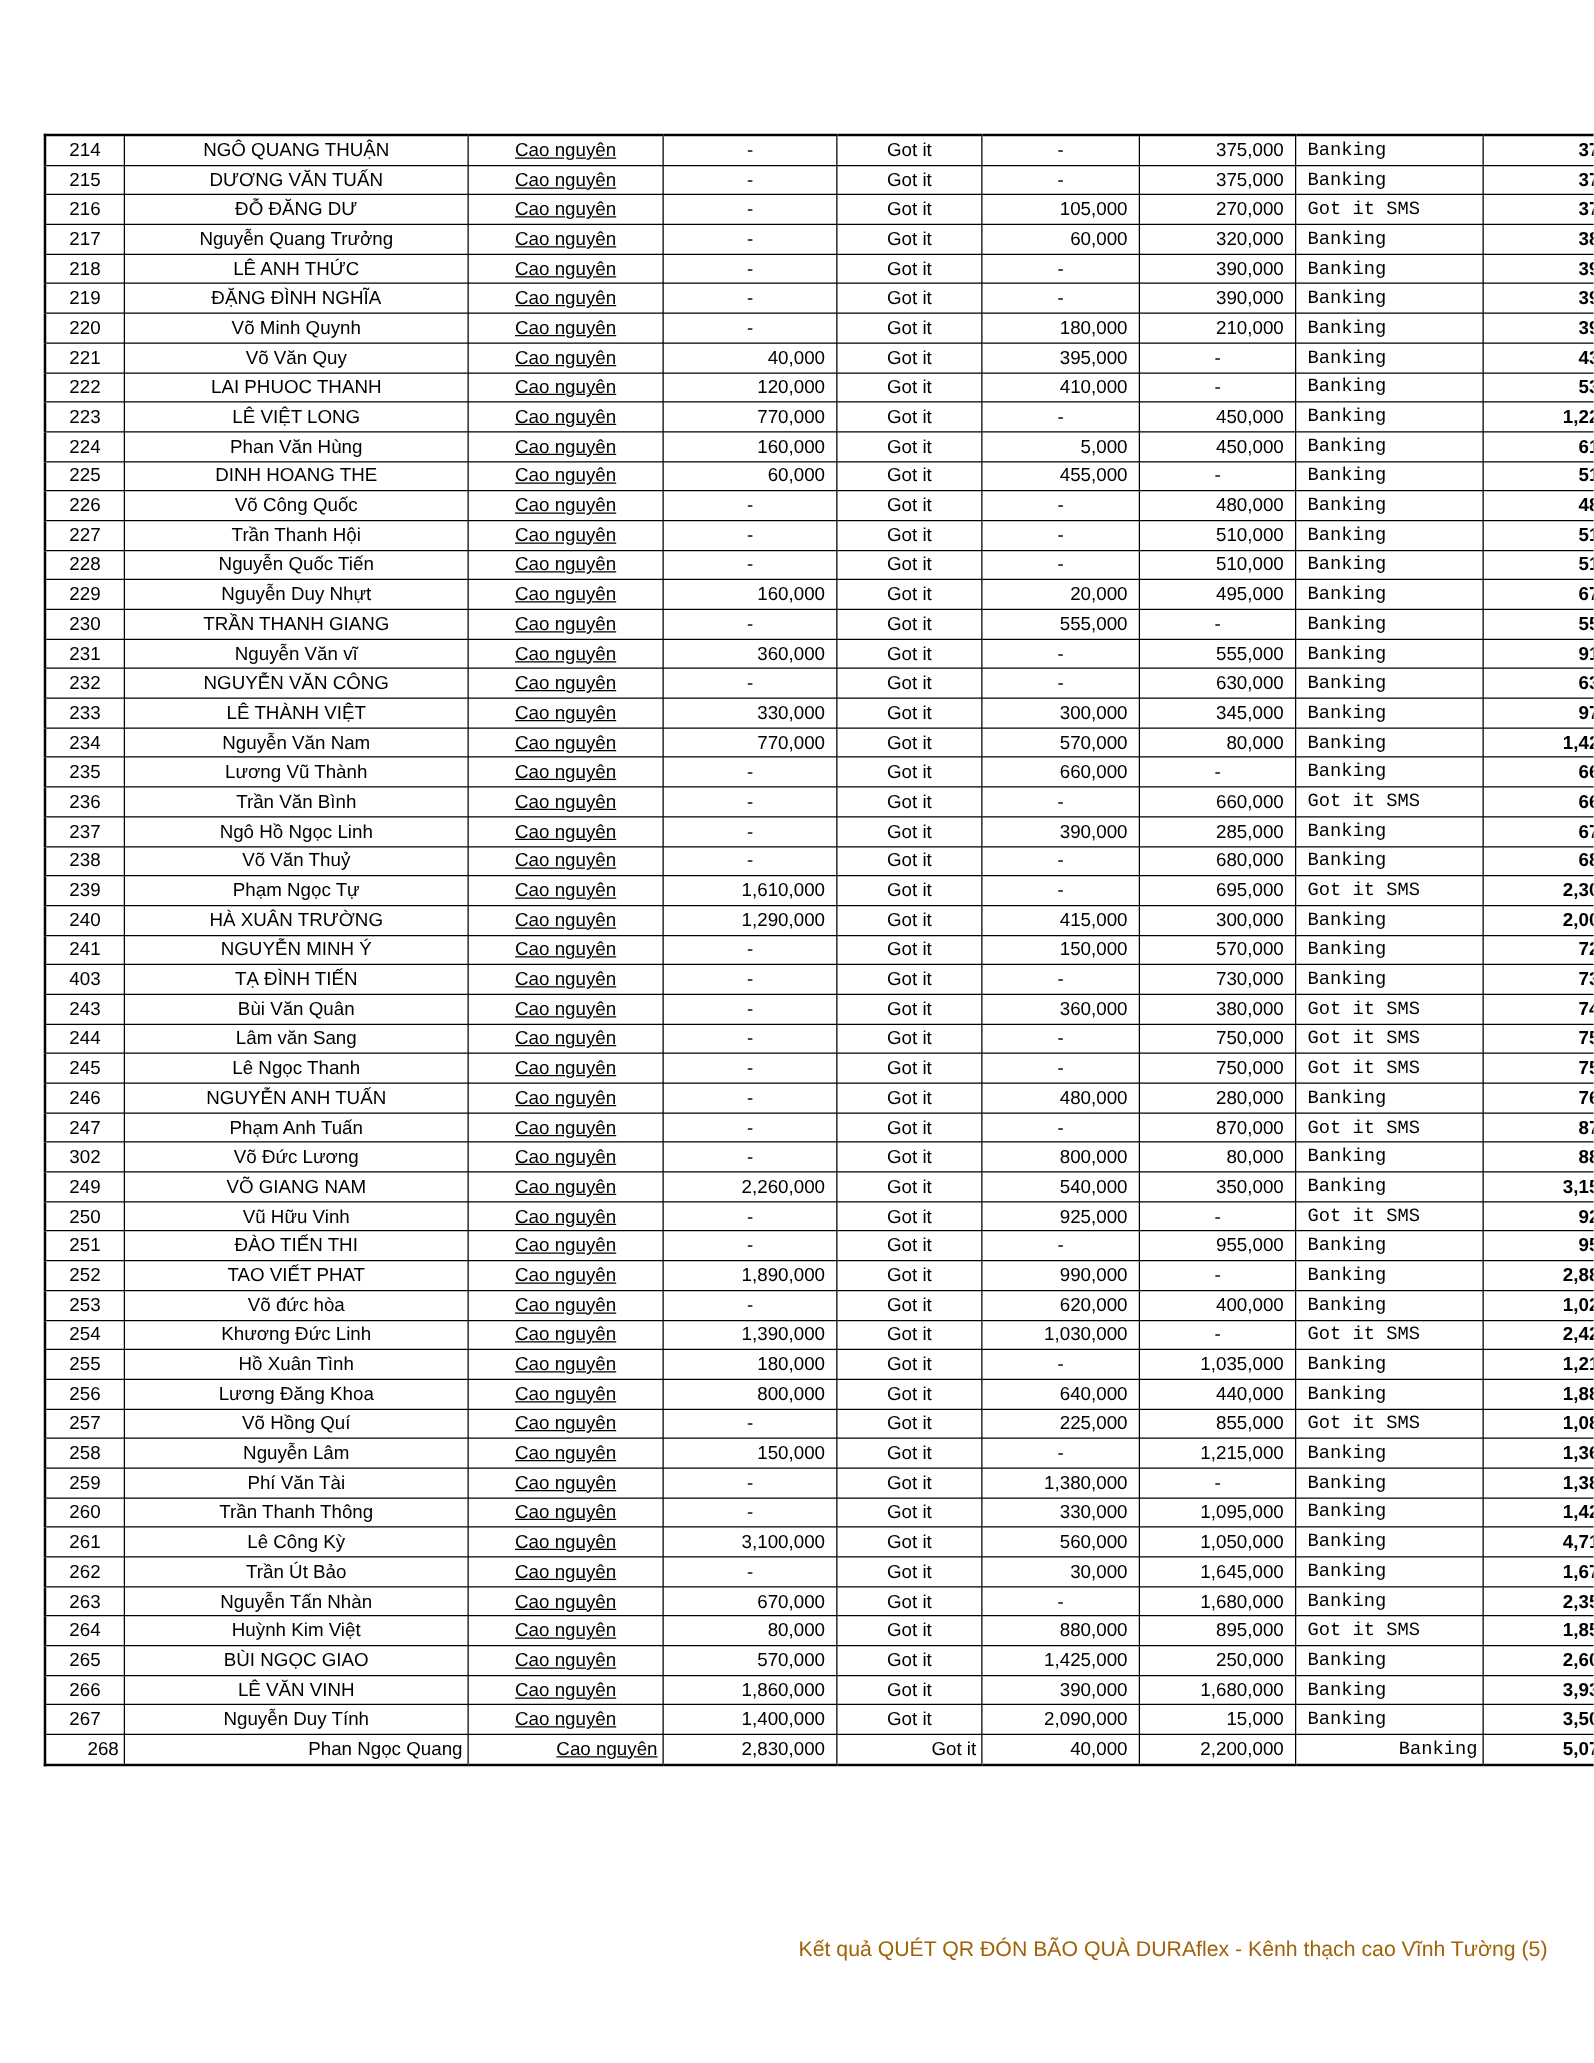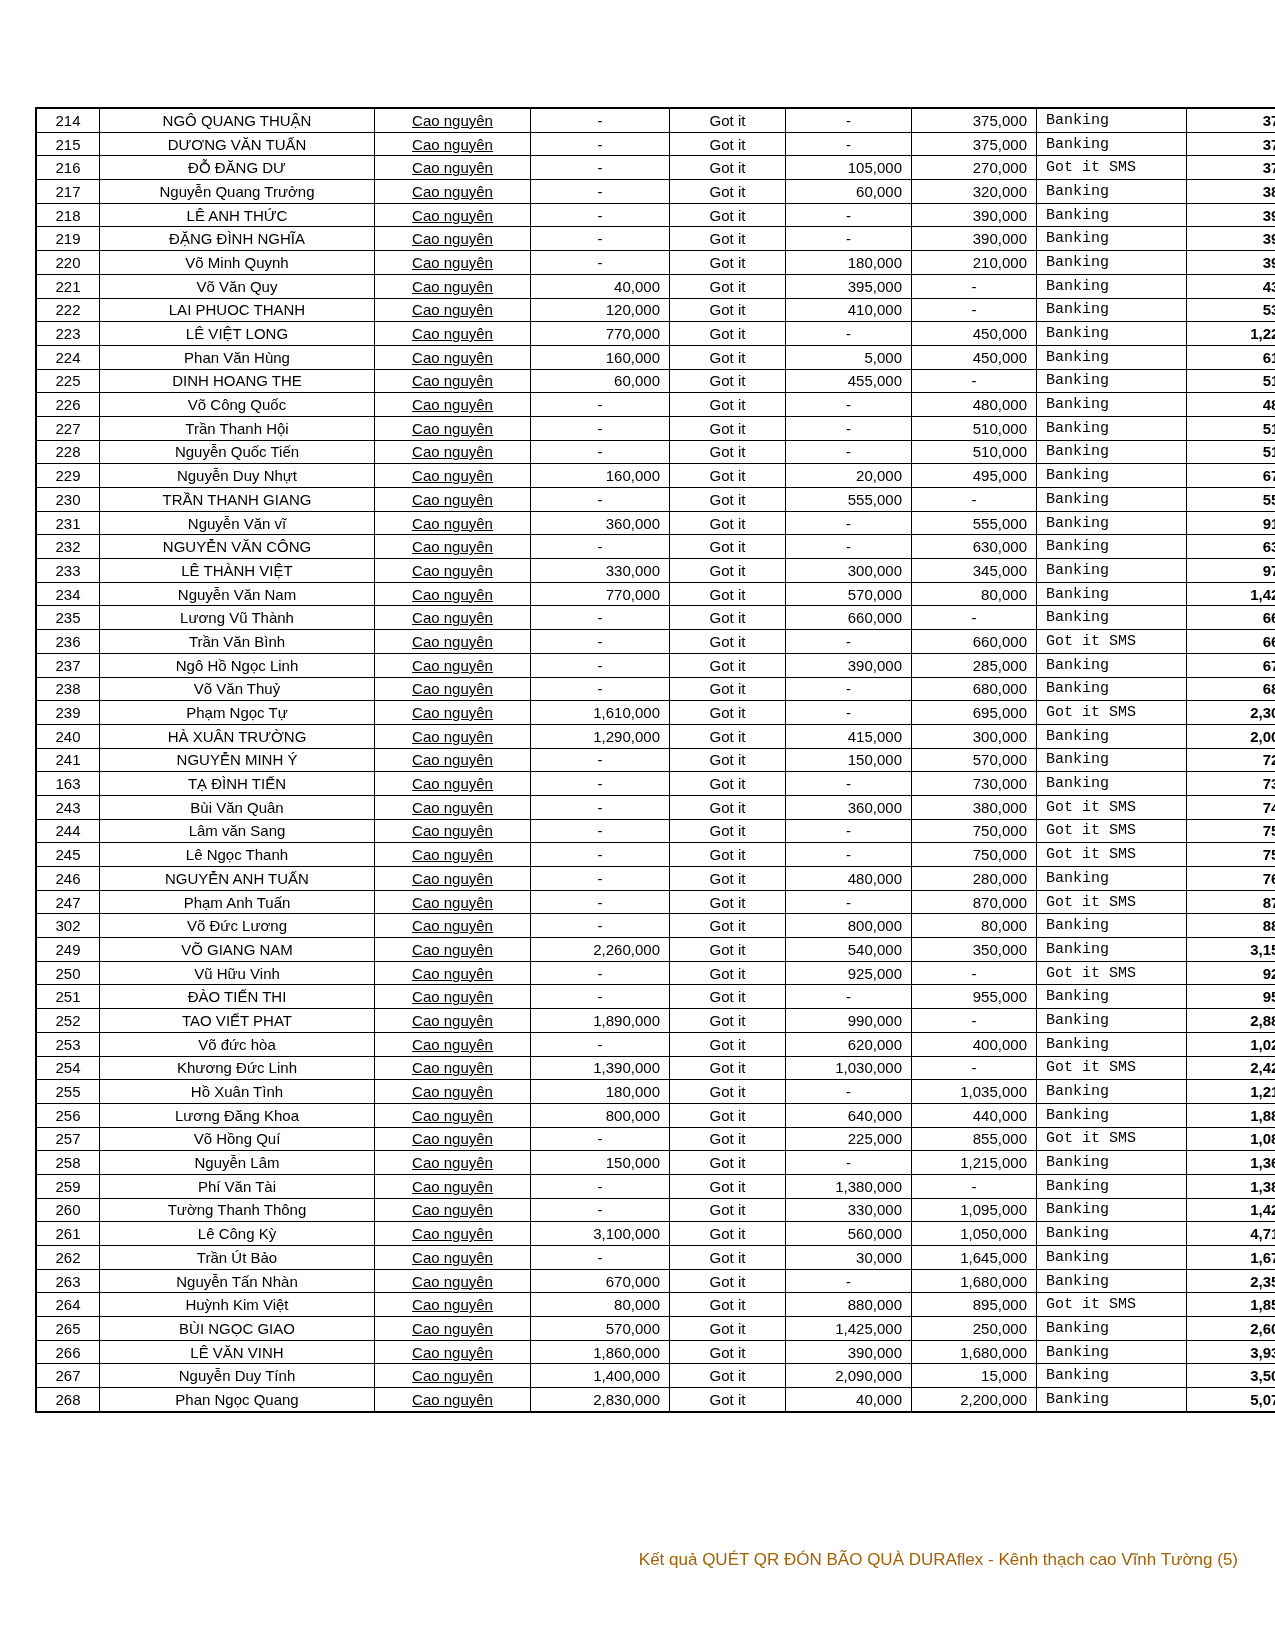--- a/index.html
+++ b/index.html
@@ -28,21 +28,21 @@
     height: 22.7px;
     font-size: 15px;
     color: #000000;
     padding: 0 4px;
     white-space: nowrap;
     overflow: hidden;
     vertical-align: middle;
     line-height: 1;
   }
   .results-table tr:first-child td { border-top-width: 2.5px; }
-  .results-table tr:last-child td { border-bottom-width: 2.5px; }
+  .results-table tr:last-child td { border-bottom-width: 2.5px; text-align: right; }
   .results-table td:first-child { border-left-width: 2.5px; }
   .results-table td:last-child { border-right-width: 2.5px; }
   .col-stt     { width: 54px; }
   .col-name    { width: 266px; }
   .col-region  { width: 147px; text-decoration: underline; }
   .col-amta    { width: 130px; }
   .col-status  { width: 107px; }
   .col-amtb    { width: 117px; }
   .col-amtc    { width: 111px; }
   .col-channel { width: 136px; font-family: Liberation Mono, monospace; }
@@ -370,21 +370,21 @@
           <td class="col-name al-c">NGUYỄN MINH Ý</td>
           <td class="col-region al-c">Cao nguyên</td>
           <td class="col-amta al-c">-</td>
           <td class="col-status al-c">Got it</td>
           <td class="col-amtb al-r">150,000</td>
           <td class="col-amtc al-r">570,000</td>
           <td class="col-channel al-l">Banking</td>
           <td class="col-total al-r total-cell">720,000</td>
         </tr>
         <tr>
-          <td class="col-stt al-c">163</td>
+          <td class="col-stt al-c">403</td>
           <td class="col-name al-c">TẠ ĐÌNH TIẾN</td>
           <td class="col-region al-c">Cao nguyên</td>
           <td class="col-amta al-c">-</td>
           <td class="col-status al-c">Got it</td>
           <td class="col-amtb al-c">-</td>
           <td class="col-amtc al-r">730,000</td>
           <td class="col-channel al-l">Banking</td>
           <td class="col-total al-r total-cell">730,000</td>
         </tr>
         <tr>
@@ -569,21 +569,21 @@
           <td class="col-region al-c">Cao nguyên</td>
           <td class="col-amta al-c">-</td>
           <td class="col-status al-c">Got it</td>
           <td class="col-amtb al-r">1,380,000</td>
           <td class="col-amtc al-c">-</td>
           <td class="col-channel al-l">Banking</td>
           <td class="col-total al-r total-cell">1,380,000</td>
         </tr>
         <tr>
           <td class="col-stt al-c">260</td>
-          <td class="col-name al-c">Tường Thanh Thông</td>
+          <td class="col-name al-c">Trần Thanh Thông</td>
           <td class="col-region al-c">Cao nguyên</td>
           <td class="col-amta al-c">-</td>
           <td class="col-status al-c">Got it</td>
           <td class="col-amtb al-r">330,000</td>
           <td class="col-amtc al-r">1,095,000</td>
           <td class="col-channel al-l">Banking</td>
           <td class="col-total al-r total-cell">1,425,000</td>
         </tr>
         <tr>
           <td class="col-stt al-c">261</td>

